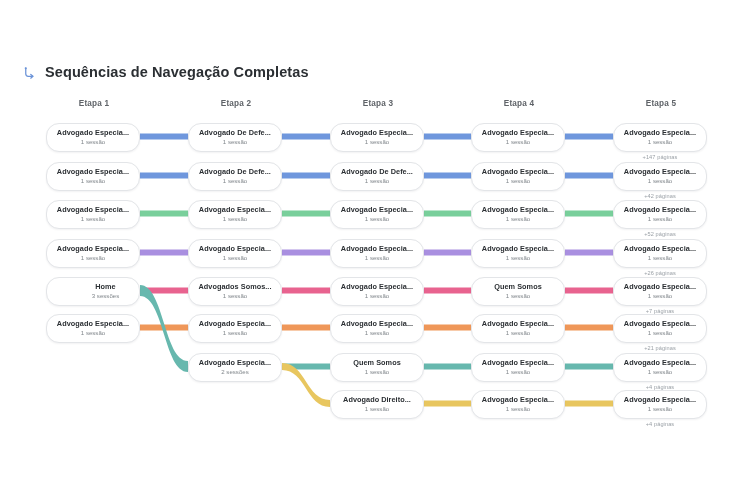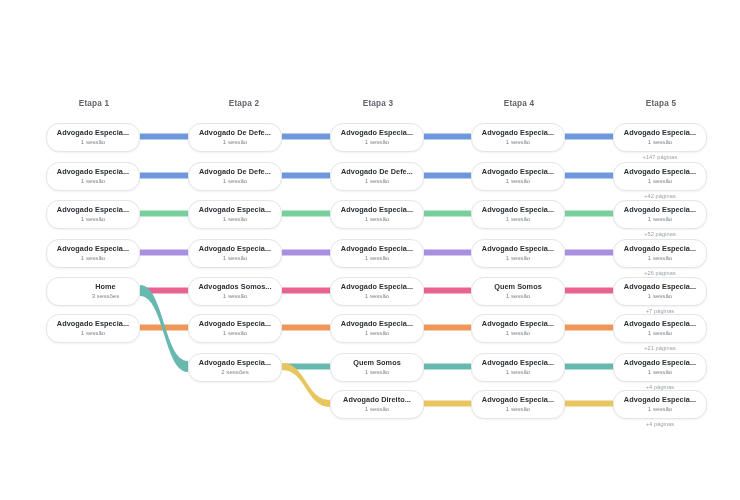--- a/index.html
+++ b/index.html
@@ -89,20 +89,28 @@
     letter-spacing:.1px;
     z-index:3;
     white-space:nowrap;
   }
 </style>
 </head>
 <body>
 
 <div id="root">
 
+  <div class="page-header">
+    <svg class="flow-icon" viewBox="0 0 24 24" fill="none">
+      <path d="M6 3.5v9a4 4 0 0 0 4 4h7" stroke="#6b93d8" stroke-width="2" stroke-linecap="round" stroke-linejoin="round"></path>
+      <path d="M14 13.5l3.6 3-3.6 3" stroke="#6b93d8" stroke-width="2" stroke-linecap="round" stroke-linejoin="round"></path>
+      <circle cx="6" cy="3.6" r="1.7" fill="#6b93d8"></circle>
+    </svg>
+    <div class="page-title">Sequências de Navegação Completas</div>
+  </div>
 
   <div class="diagram">
 
     <svg class="links-layer" viewBox="0 0 740 500">
       <g id="links">
           <path d="M140,133.5C164,133.5 164,133.5 188,133.5L188,139.5C164,139.5 164,139.5 140,139.5Z" fill="#6f97dd"></path>
           <path d="M282,133.5C306,133.5 306,133.5 330,133.5L330,139.5C306,139.5 306,139.5 282,139.5Z" fill="#6f97dd"></path>
           <path d="M424,133.5C447.5,133.5 447.5,133.5 471,133.5L471,139.5C447.5,139.5 447.5,139.5 424,139.5Z" fill="#6f97dd"></path>
           <path d="M565,133.5C589,133.5 589,133.5 613,133.5L613,139.5C589,139.5 589,139.5 565,139.5Z" fill="#6f97dd"></path>
           <path d="M140,172.5C164,172.5 164,172.5 188,172.5L188,178.5C164,178.5 164,178.5 140,178.5Z" fill="#6f97dd"></path>
@@ -130,21 +138,21 @@
           <path d="M565,363.5C589,363.5 589,363.5 613,363.5L613,369.5C589,369.5 589,369.5 565,369.5Z" fill="#67b8ae"></path>
           <path d="M424,400.5C447.5,400.5 447.5,400.5 471,400.5L471,406.5C447.5,406.5 447.5,406.5 424,406.5Z" fill="#e8c65f"></path>
           <path d="M565,400.5C589,400.5 589,400.5 613,400.5L613,406.5C589,406.5 589,406.5 565,406.5Z" fill="#e8c65f"></path>
           <path d="M140,285C164,285 164,361 188,361L188,372C164,372 164,296 140,296Z" fill="#67b8ae"></path>
           <path d="M282,363C306,363 306,400 330,400L330,407C306,407 306,370 282,370Z" fill="#e8c65f"></path>
         </g>
     </svg>
 
     <div id="col-heads">
         <div class="col-head" style="left: 46px;">Etapa 1</div>
-        <div class="col-head" style="left: 196px;">Etapa 2</div>
+        <div class="col-head" style="left: 188px;">Etapa 2</div>
         <div class="col-head" style="left: 330px;">Etapa 3</div>
         <div class="col-head" style="left: 471px;">Etapa 4</div>
         <div class="col-head" style="left: 613px;">Etapa 5</div>
       </div>
 
     <div id="nodes-layer">
         <div class="node" style="left: 46px; top: 123px;">
           <div class="n-label">Advogado Especia...</div>
           <div class="n-sub">1 sessão</div>
         </div>

